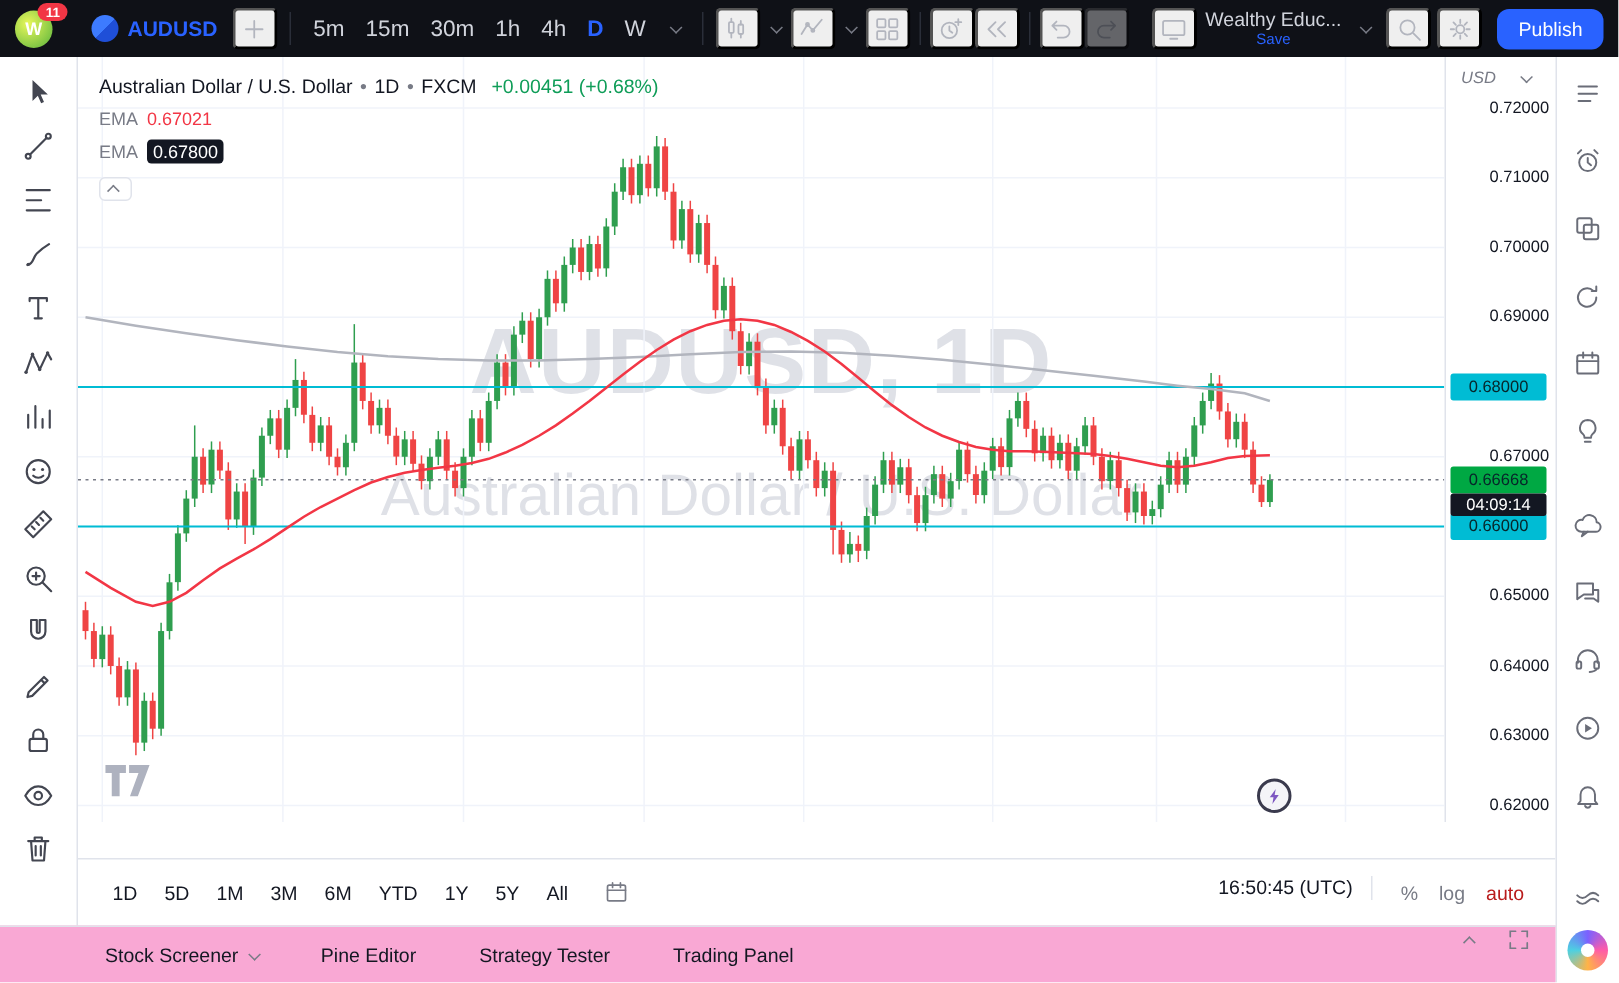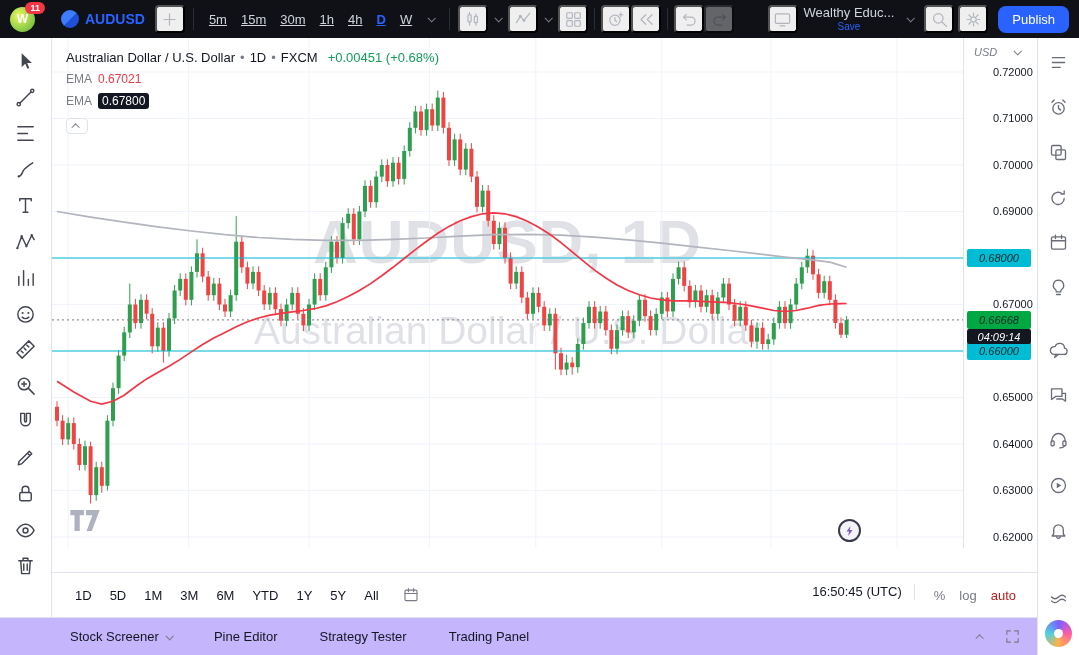--- a/index.html
+++ b/index.html
@@ -19,22 +19,22 @@
     font-size:9px; font-weight:bold; border-radius:8px; padding:1px 5px; }
   .symbol-btn { display:flex; align-items:center; gap:6px; color:#2962ff; font-weight:bold;
     font-size:14px; padding:0 8px; height:28px; border-radius:4px; cursor:pointer; margin-left:6px; }
   .symbol-logo { width:18px; height:18px; border-radius:50%;
     background:linear-gradient(135deg,#3d7bff 50%,#1f4fd8 50%); }
   .tb-icon { display:flex; align-items:center; justify-content:center; width:30px; height:28px;
     border-radius:4px; color:#b2b5be; cursor:pointer; }
   .tb-icon svg { width:19px; height:19px; }
   .tb-icon.dim { opacity:.38; }
   .tb-sep { width:1px; height:22px; background:#2a2e39; margin:0 6px; }
-  .iv { background:none; border:none; color:#d1d4dc; font-size:13px; padding:0 7px; height:28px;
-    border-radius:4px; cursor:pointer; font-family:inherit;text-decoration:underline; }
+  .iv { background:none; border:none; color:#d1d4dc; font-size:15px; padding:0 7px; height:28px;
+    border-radius:4px; cursor:pointer; font-family:inherit; }
   .iv.active { color:#2962ff; font-weight:bold; }
   .crt { display:inline-block; width:6px; height:6px; border-right:1.4px solid currentColor;
     border-bottom:1.4px solid currentColor; transform:rotate(45deg) translateY(-1px); }
   .crt-btn { color:#787b86; width:20px; height:28px; display:flex; align-items:center; justify-content:center; cursor:pointer; }
   .tb-right { margin-left:auto; display:flex; align-items:center; gap:4px; }
   .layout-name { display:flex; flex-direction:column; align-items:center; line-height:1.1;
     margin:0 2px; cursor:pointer; }
   .layout-name .nm { color:#d1d4dc; font-size:13px; }
   .layout-name .sv { color:#2962ff; font-size:10px; }
   .publish { background:#2962ff; color:#fff; border:none; border-radius:8px; height:27px;
@@ -84,21 +84,21 @@
     background:#f4f4f8; border:2px solid #3a3a4d; display:flex; align-items:center; justify-content:center;
     z-index:2; cursor:pointer; }
 
   
   .price-axis { position:absolute; left:963px; top:38px; width:74px; height:510px; background:#fff;
     border-left:1px solid #e0e3eb; z-index:2; cursor:ns-resize; }
   .usd-head { position:absolute; top:8px; left:10px; display:flex; align-items:center; gap:17px;
     font-size:11px; color:#787b86; cursor:pointer;font-style:italic; }
   .pa-label { position:absolute; left:9px; font-size:11px; color:#131722; transform:translateY(-50%);margin-left:20px; }
   .pa-chip { position:absolute; left:3px; width:64px; height:18px; border-radius:2px; font-size:11px;
-    display:flex; align-items:center; justify-content:center; transform:translateY(-50%); color:#06262a;font-style:italic; }
+    display:flex; align-items:center; justify-content:center; transform:translateY(-50%); color:#06262a; }
   .pa-chip.countdown { transform:none; height:15px; color:#fff; background:#131722; }
 
   
   .time-axis { position:absolute; left:52px; top:548px; width:985px; height:24px; background:#fff;
     border-top:1px solid #e0e3eb; z-index:2; cursor:ew-resize; }
   .ta-label { position:absolute; top:5px; font-size:11px; color:#787b86; transform:translateX(-50%); }
   .ta-gear { position:absolute; left:936px; top:4px; color:#787b86; width:15px; height:15px; cursor:pointer; }
   .ta-gear svg { width:15px; height:15px; }
 
   
@@ -109,22 +109,22 @@
   .rb-icon { color:#787b86; margin-left:14px; display:flex; cursor:pointer; }
   .rb-icon svg { width:18px; height:18px; }
   .rb-right { margin-left:auto; display:flex; align-items:flex-start; }
   .rb-clock { font-size:13px; color:#131722; cursor:pointer; }
   .rb-sep { width:1px; height:16px; background:#e0e3eb; margin:0 12px; }
   .scale-btn { background:none; border:none; font-family:inherit; font-size:13px; color:#787b86;
     padding:4px 7px; cursor:pointer; }
   .scale-btn.active { color:#b91c1c; }
 
   
-  .bottom-panel { position:absolute; left:0; top:617px; width:1037px; height:38px; background:#c4b5fd;
-    border-top:1px solid #e0e3eb; display:flex; align-items:center; padding-left:70px; z-index:6; }
+  .bottom-panel { position:absolute; left:0; top:617px; width:1037px; height:38px; background:#f9a8d4;
+    border-top:1px solid #e0e3eb; display:flex; padding-left:70px; z-index:6; }
   .bp-tab { display:flex; align-items:center; gap:7px; font-size:13px; color:#131722;
     margin-right:42px; cursor:pointer; background:none; border:none; font-family:inherit; }
   .bp-tab .crt { color:#787b86; }
   .bp-right { position:absolute; right:16px; display:flex; align-items:center; gap:20px; color:#787b86; }
   .bp-right .crt { transform:rotate(-135deg) translateY(-2px); }
   .bp-btn { display:flex; align-items:center; justify-content:center; cursor:pointer; background:none;
     border:none; color:#787b86; }
   .bp-btn svg { width:17px; height:17px; }
 </style>
 </head>

